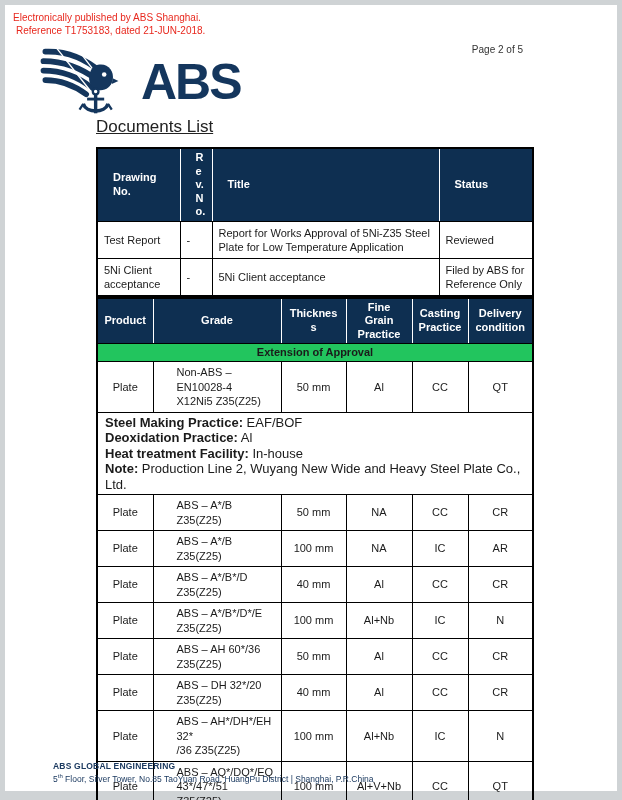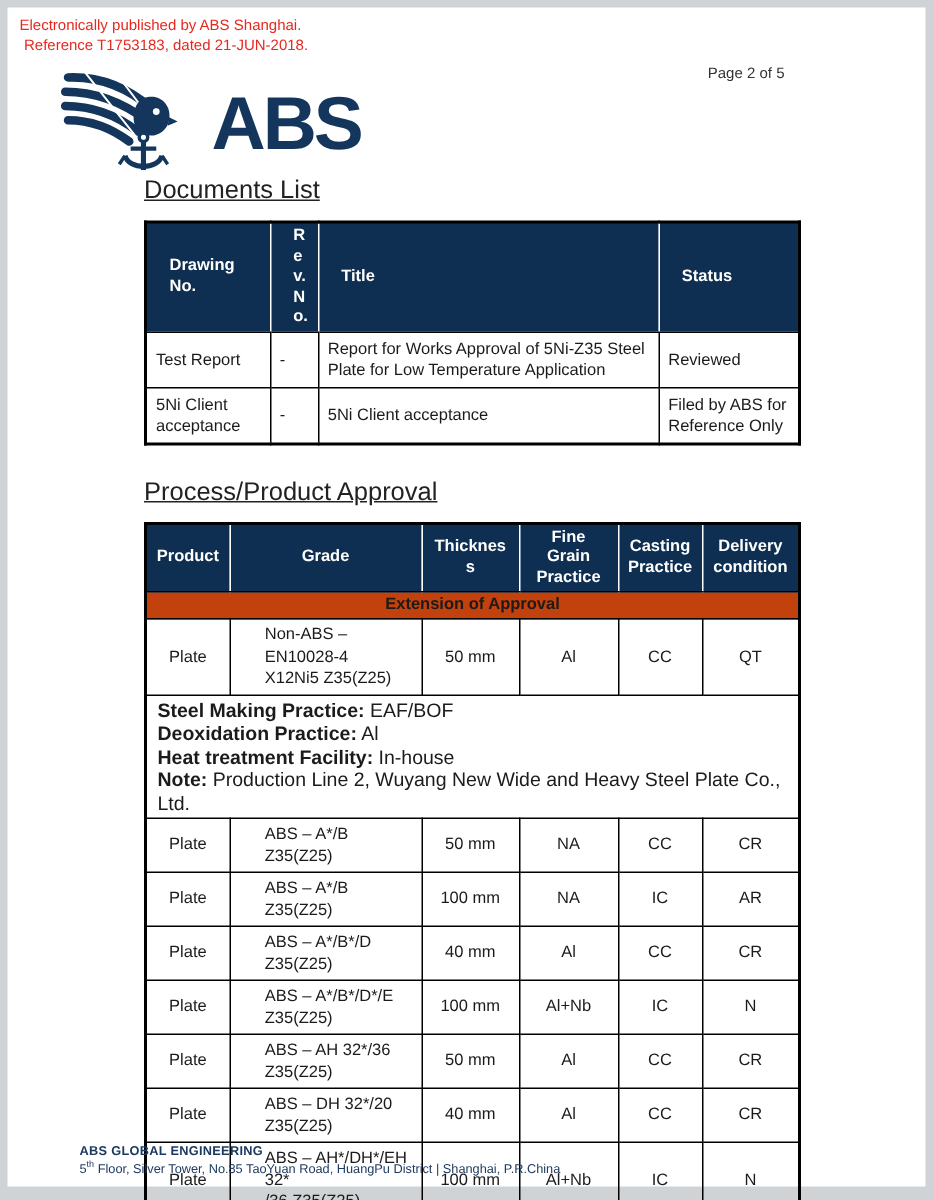--- a/index.html
+++ b/index.html
@@ -53,21 +53,21 @@
     background:#0e2f51; color:#fff;
     border:1px solid #fff; border-top:1px solid #000; border-bottom:1px solid #000;
     padding:2px 6px; line-height:13.5px; font-weight:bold;
   }
   .tbl-docs thead th { text-align:left;padding-left:15px; }
   .tbl-docs td { text-align:left; padding:4px 6px; line-height:14px; }
   .tbl-appr thead th { text-align:center; }
   .tbl-appr td { text-align:center; padding:3px 5px; line-height:14.5px; }
   .tbl-appr td.grade { text-align:left; padding-left:23px; }
   .band td {
-    background:#c2410c; font-weight:bold; text-align:center;
+    background:#22c55e; font-weight:bold; text-align:center;
     padding:1px 4px; line-height:15px;
   }
   .info td { text-align:left; padding:2px 7px; }
   .info .info-line { font-size:13px; line-height:15.5px; color:#1b1b1b; }
   .note {
     font-size:11px; line-height:15.5px; color:#1b1b1b;
     text-decoration:underline; margin:3px 0 0 0;
   }
   
   .footer {
@@ -147,21 +147,20 @@
           <tr>
             <td>5Ni Client acceptance</td>
             <td>-</td>
             <td>5Ni Client acceptance</td>
             <td>Filed by ABS for Reference Only</td>
           </tr>
         </tbody>
     </table>
 
 
-    <h2 class="sec-heading second">Process/Product Approval</h2>
 
     <table class="tbl tbl-appr">
       <colgroup>
         <col style="width:56px">
           <col style="width:128px">
           <col style="width:65px">
           <col style="width:66px">
           <col style="width:56px">
           <col style="width:65px">
       </colgroup>
@@ -229,21 +228,21 @@
             <td>Plate</td>
             <td class="grade">ABS – A*/B*/D*/E
 Z35(Z25)</td>
             <td>100 mm</td>
             <td>Al+Nb</td>
             <td>IC</td>
             <td>N</td>
           </tr>
           <tr>
             <td>Plate</td>
-            <td class="grade">ABS – AH 32*/36
+            <td class="grade">ABS – AH 60*/36
 Z35(Z25)</td>
             <td>50 mm</td>
             <td>Al</td>
             <td>CC</td>
             <td>CR</td>
           </tr>
           <tr>
             <td>Plate</td>
             <td class="grade">ABS – DH 32*/20
 Z35(Z25)</td>

